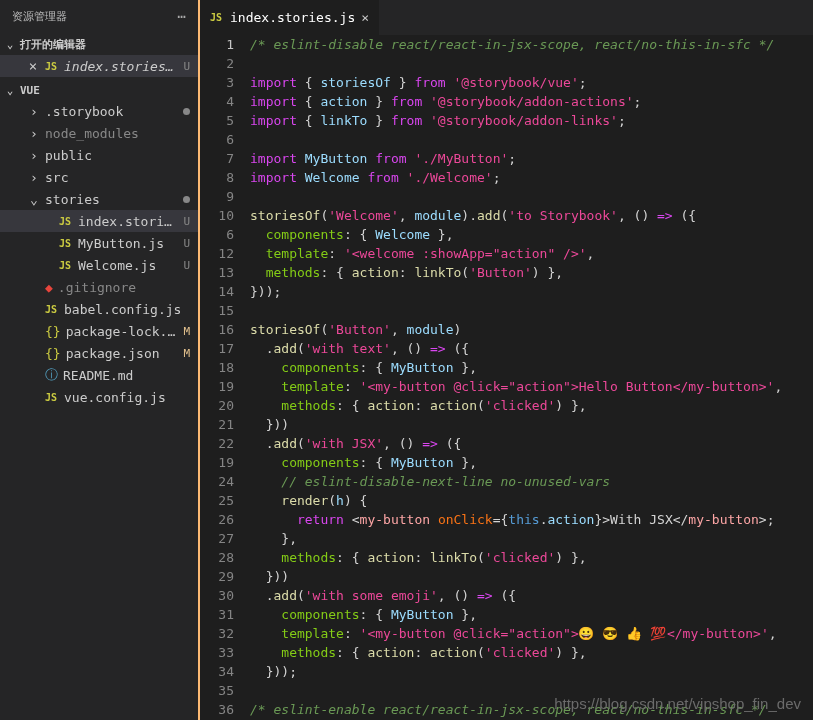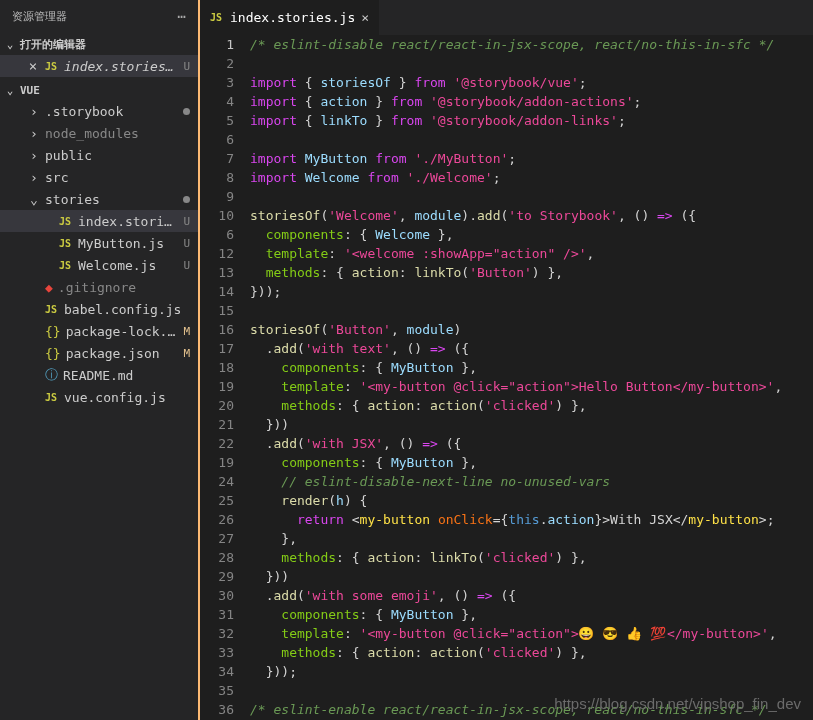--- a/index.html
+++ b/index.html
@@ -33,21 +33,21 @@
 .gutter div.current{color:#c6c6c6}
 .code{flex:1;white-space:pre;padding-right:8px;color:#d4d4d4}
 .code div{height:19px}
 .c-comment{color:#6a9955;font-style:italic}
 .c-kw{color:#d946ef}
 .c-var{color:#9cdcfe}
 .c-str{color:#ec4899}
 .c-fn{color:#dcdcaa}
 .c-punc{color:#d4d4d4}
 .c-prop{color:#84cc16}
-.c-tag{color:#fde047}
+.c-tag{color:#fca5a5}
 .c-attr{color:#f97316}
 .c-this{color:#569cd6}
 .watermark{position:absolute;bottom:8px;right:12px;color:#6b6b6b;font-size:15px;font-family:Arial}
 </style>
 </head>
 <body>
 
 <div class="sidebar">
   <div class="sb-header">
     <span>资源管理器</span>

